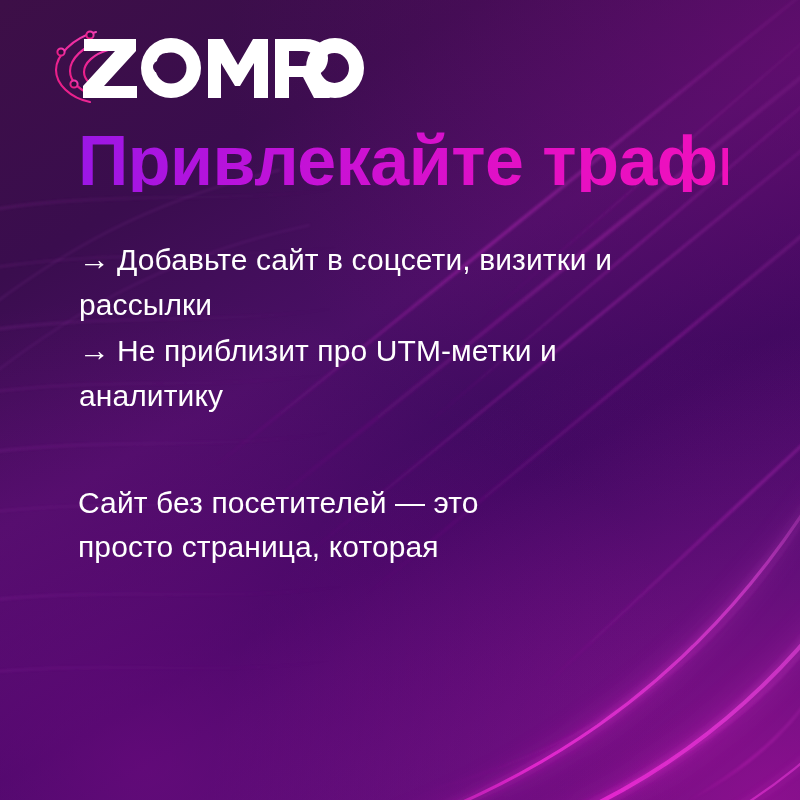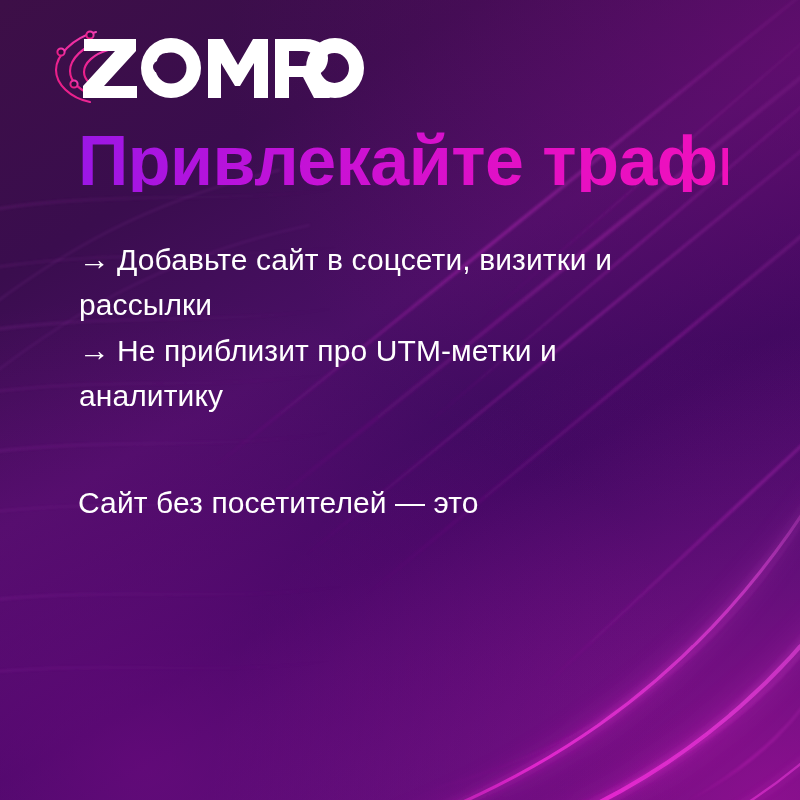--- a/index.html
+++ b/index.html
@@ -272,15 +272,16 @@
 
   <h1 id="headline">Привлекайте трафик</h1>
 
   <ul id="bullets">
     <li><span class="arrow-icon">→</span><span class="bullet-text">Добавьте сайт в соцсети, визитки и рассылки</span></li>
     <li><span class="arrow-icon">→</span><span class="bullet-text">Не приблизит про UTM-метки и аналитику</span></li>
   </ul>
 
   <p id="closing">
     <span class="cl-line">Сайт без посетителей — это</span>
+    <span class="cl-line">просто страница, которая</span>
   </p>
 
 </div>
 
 </body></html>

